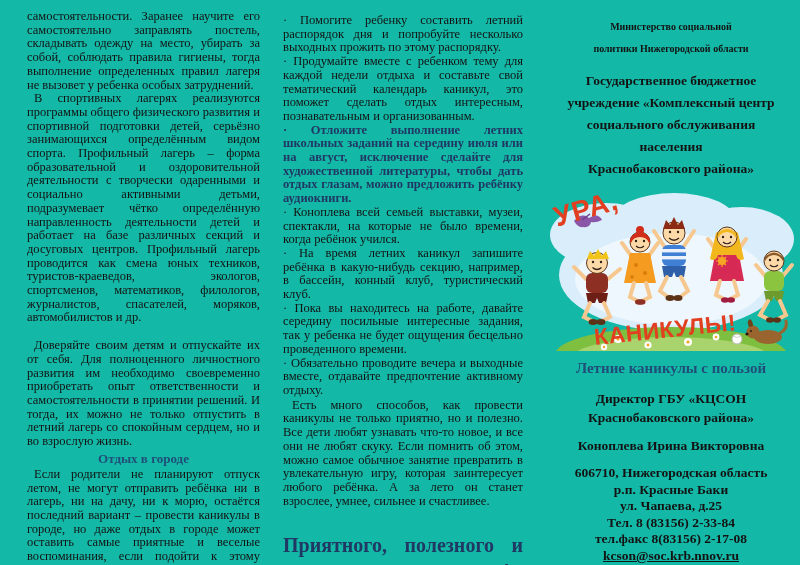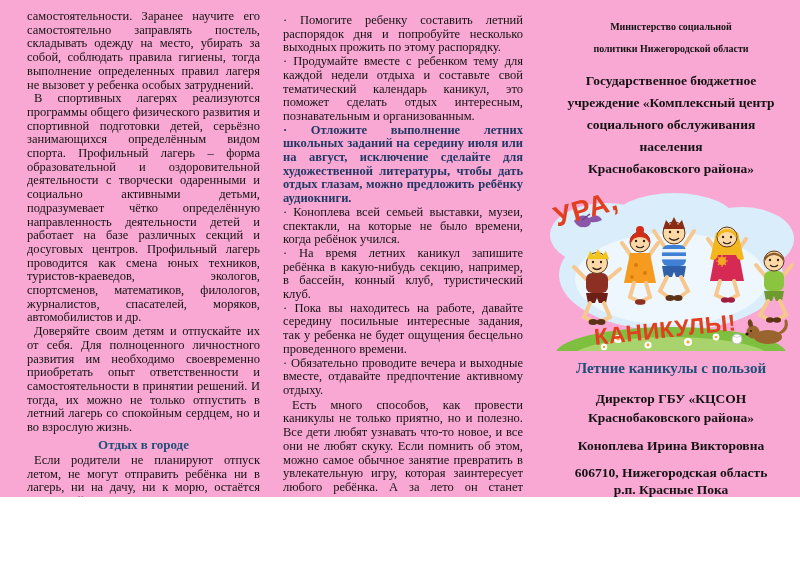--- a/index.html
+++ b/index.html
@@ -1,24 +1,24 @@
 <!DOCTYPE html>
 <html><head>
 <meta charset="utf-8">
 <style>
   html,body{margin:0;padding:0;background:#ffffff;}
-  .page{position:relative;width:800px;height:497px;background:#f9a8d4;overflow:hidden;
+  .page{position:relative;width:800px;height:565px;background:#14b8a6;overflow:hidden;
         font-family:"Liberation Serif","DejaVu Serif",serif;color:#131313;}
   .col{position:absolute;top:0;}
   .col1{left:27px;top:10px;width:233px;}
   .col2{left:283px;top:14px;width:240px;}
   .col3{left:545px;top:12px;width:252px;text-align:center;}
   .body-text{font-size:12.5px;line-height:13.7px;text-align:justify;margin:0;}
   .indent{text-indent:7px;}
-  .gap-top{margin-top:0;}
+  .gap-top{margin-top:14px;}
   .city-heading{font-size:13px;font-weight:bold;color:#1f4e79;text-align:center;margin:2px 0 1px;}
   .bullet{margin:0;}
   .blue-bold{color:#1f3864;font-weight:bold;}
   .closing{text-indent:9px;margin-top:1px;}
   .headline{font-size:20px;line-height:26px;font-weight:bold;color:#1f3864;
             text-align:justify;margin-top:24px;}
   .ministry{font-size:10px;font-weight:bold;line-height:22px;margin-top:4px;}
   .institution{font-size:13.5px;font-weight:bold;line-height:22px;margin-top:10px;}
   .illustration-wrap{width:250px;height:164px;margin:7px auto 0;}
   .benefit-heading{font-size:15px;font-weight:bold;color:#1f4e79;margin-top:5px;line-height:24px;}
@@ -214,21 +214,21 @@
     <div class="benefit-heading">Летние каникулы с пользой</div>
 
     <div class="director">
       <div>Директор ГБУ «КЦСОН</div>
       <div>Краснобаковского района»</div>
     </div>
     <div class="director-name">Коноплева Ирина Викторовна</div>
 
     <div class="contacts">
       <div>606710, Нижегородская область</div>
-      <div>р.п. Красные Пока</div>
+      <div>р.п. Красные Баки</div>
       <div>ул. Чапаева, д.25</div>
       <div>Тел. 8 (83156) 2-33-84</div>
       <div>тел.факс  8(83156) 2-17-08</div>
       <div><a href="#" class="email-link">kcson@soc.krb.nnov.ru</a></div>
     </div>
   </div>
 
 </div>
 
 </body></html>

